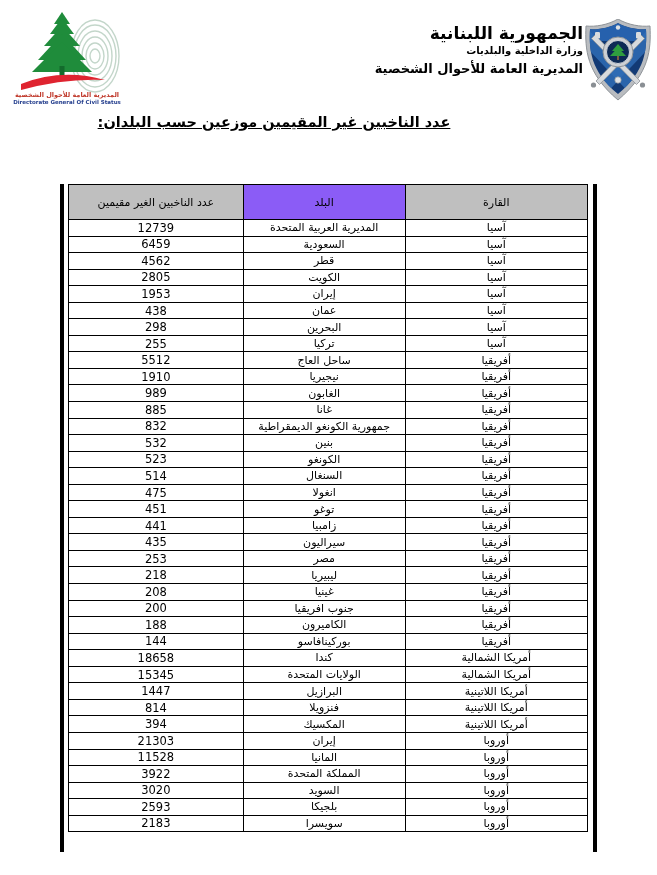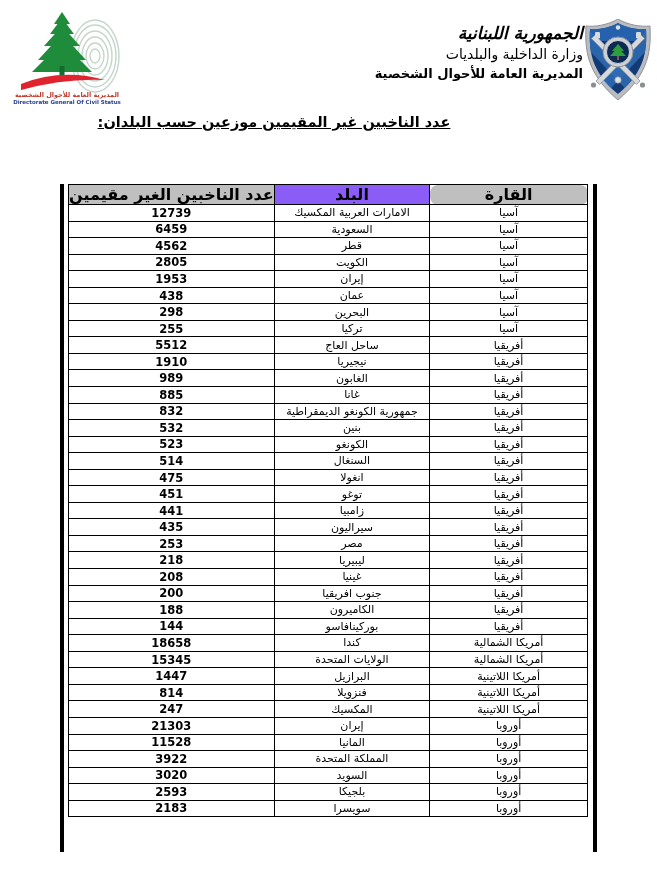--- a/index.html
+++ b/index.html
@@ -18,22 +18,22 @@
   .logo-captions { position: absolute; left: 0; bottom: 2px; width: 100%; text-align: center; line-height: 1.25; }
   .cap-ar { font-size: 6.5px; color: #c0392b; font-weight: bold; }
   .cap-en { font-size: 5.5px; color: #27418f; font-weight: bold; }
 
   
   .ministry-text {
     position: absolute; top: 22px; right: 74px;
     direction: rtl; text-align: right;
     color: #000;
   }
-  .ministry-text .l1 { font-size: 17px; font-weight: bold; line-height: 1.3; font-style: italic; }
-  .ministry-text .l2 { font-size: 14px; font-weight: normal; line-height: 1.45; }
+  .ministry-text .l1 { font-size: 17px; font-weight: bold; line-height: 1.3; }
+  .ministry-text .l2 { font-size: 10px; font-weight: bold; line-height: 1.45; }
   .ministry-text .l3 { font-size: 13px; font-weight: bold; line-height: 1.5; }
 
   
   .emblem { position: absolute; left: 585px; top: 19px; width: 66px; height: 82px; }
 
   
   .doc-title {
     position: absolute; top: 114px; left: 0; width: 548px;
     text-align: center; direction: rtl;
     font-size: 14.5px; font-weight: bold;
@@ -56,23 +56,23 @@
     color: #000;
   }
   .voters-table th, .voters-table td {
     border: 1px solid #000;
     text-align: center;
     vertical-align: middle;
     padding: 0;
     overflow: hidden;
     white-space: nowrap;
   }
-  .voters-table th { height: 19px; font-weight: bold; font-size: 16px; }
+  .voters-table th { height: 35px; font-weight: normal; font-size: 11px; }
   .voters-table td { height: 16.55px; }
-  .voters-table td.num { font-weight: bold; font-size: 11.5px; direction: ltr; }
+  .voters-table td.num { font-weight: normal; font-size: 11.5px; direction: ltr; }
   .col-continent { width: 183px; }
   .col-country   { width: 162px; }
   .col-count     { width: 175px; }
 </style>
 </head>
 <body>
 
 <div class="page">
 
   <div class="logo-left">
@@ -153,29 +153,29 @@
   <div class="side-rule right"></div>
 
   <table class="voters-table">
     <colgroup>
       <col class="col-continent">
         <col class="col-country">
         <col class="col-count">
     </colgroup>
     <thead>
       <tr>
-        <th style="background: rgb(191, 191, 191); border-radius: 8px;">القارة</th>
+        <th style="background: rgb(191, 191, 191);">القارة</th>
         <th style="background: #8b5cf6;">البلد</th>
         <th style="background: rgb(191, 191, 191);">عدد الناخبين الغير مقيمين</th>
       </tr>
     </thead>
     <tbody id="rows-body">
         <tr>
           <td>آسيا</td>
-          <td>الامارات العربية المكسيك</td>
+          <td>المديرية العربية المتحدة</td>
           <td class="num">12739</td>
         </tr>
         <tr>
           <td>آسيا</td>
           <td>السعودية</td>
           <td class="num">6459</td>
         </tr>
         <tr>
           <td>آسيا</td>
           <td>قطر</td>
@@ -312,21 +312,21 @@
           <td class="num">1447</td>
         </tr>
         <tr>
           <td>أمريكا اللاتينية</td>
           <td>فنزويلا</td>
           <td class="num">814</td>
         </tr>
         <tr>
           <td>أمريكا اللاتينية</td>
           <td>المكسيك</td>
-          <td class="num">247</td>
+          <td class="num">394</td>
         </tr>
         <tr>
           <td>أوروبا</td>
           <td>إيران</td>
           <td class="num">21303</td>
         </tr>
         <tr>
           <td>أوروبا</td>
           <td>المانيا</td>
           <td class="num">11528</td>

